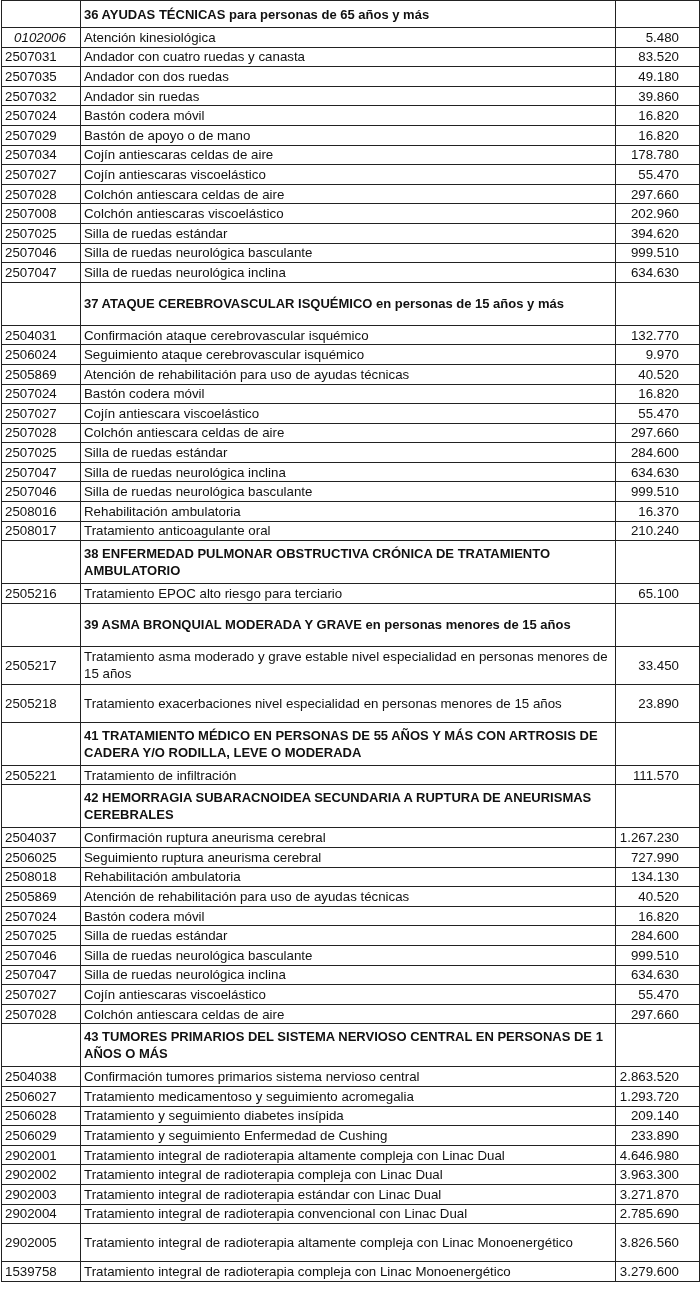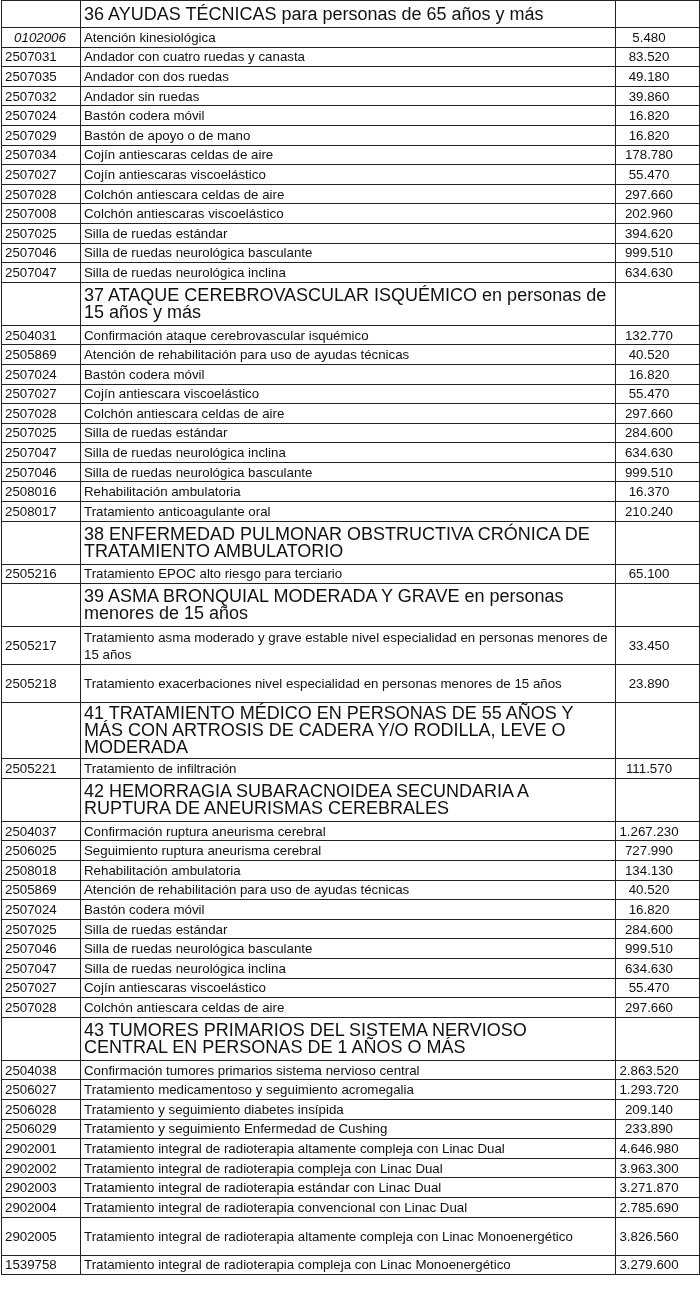--- a/index.html
+++ b/index.html
@@ -19,22 +19,22 @@
     td {
       border: 1px solid #222222;
       padding: 0 4px 0 3px;
       height: 18.6px;
       line-height: 17px;
       vertical-align: middle;
       white-space: normal;
     }
     td.code { text-align: left; padding-right: 4px; }
     td.code.left { text-align: center; padding-left: 2px; font-style: italic; }
-    td.price { text-align: center; padding-right: 20px; }
-    tr.head td { font-weight: normal; font-size: 18px; line-height: 19px; height: 22px; }
+    td.price { text-align: right; padding-right: 20px; }
+    tr.head td { font-weight: bold; font-size: 13px; line-height: 19px; height: 22px; }
     tr.head.two td { height: 38px; }
     tr.head td.desc { padding-top: 2px; padding-bottom: 2px; }
     tr.two td { height: 37px; line-height: 17px; margin-left: 20px; }
   </style>
 </head>
 <body>
 
 <table>
   <colgroup>
     <col class="c-code">
@@ -118,20 +118,25 @@
       <td class="code"></td>
       <td class="desc">37 ATAQUE CEREBROVASCULAR ISQUÉMICO en personas de 15 años y más</td>
       <td class="price"></td>
     </tr>
     <tr>
         <td class="code">2504031</td>
         <td>Confirmación ataque cerebrovascular isquémico</td>
         <td class="price">132.770</td>
       </tr>
     <tr>
+        <td class="code">2506024</td>
+        <td>Seguimiento ataque cerebrovascular isquémico</td>
+        <td class="price">9.970</td>
+      </tr>
+    <tr>
         <td class="code">2505869</td>
         <td>Atención de rehabilitación para uso de ayudas técnicas</td>
         <td class="price">40.520</td>
       </tr>
     <tr>
         <td class="code">2507024</td>
         <td>Bastón codera móvil</td>
         <td class="price">16.820</td>
       </tr>
     <tr>

